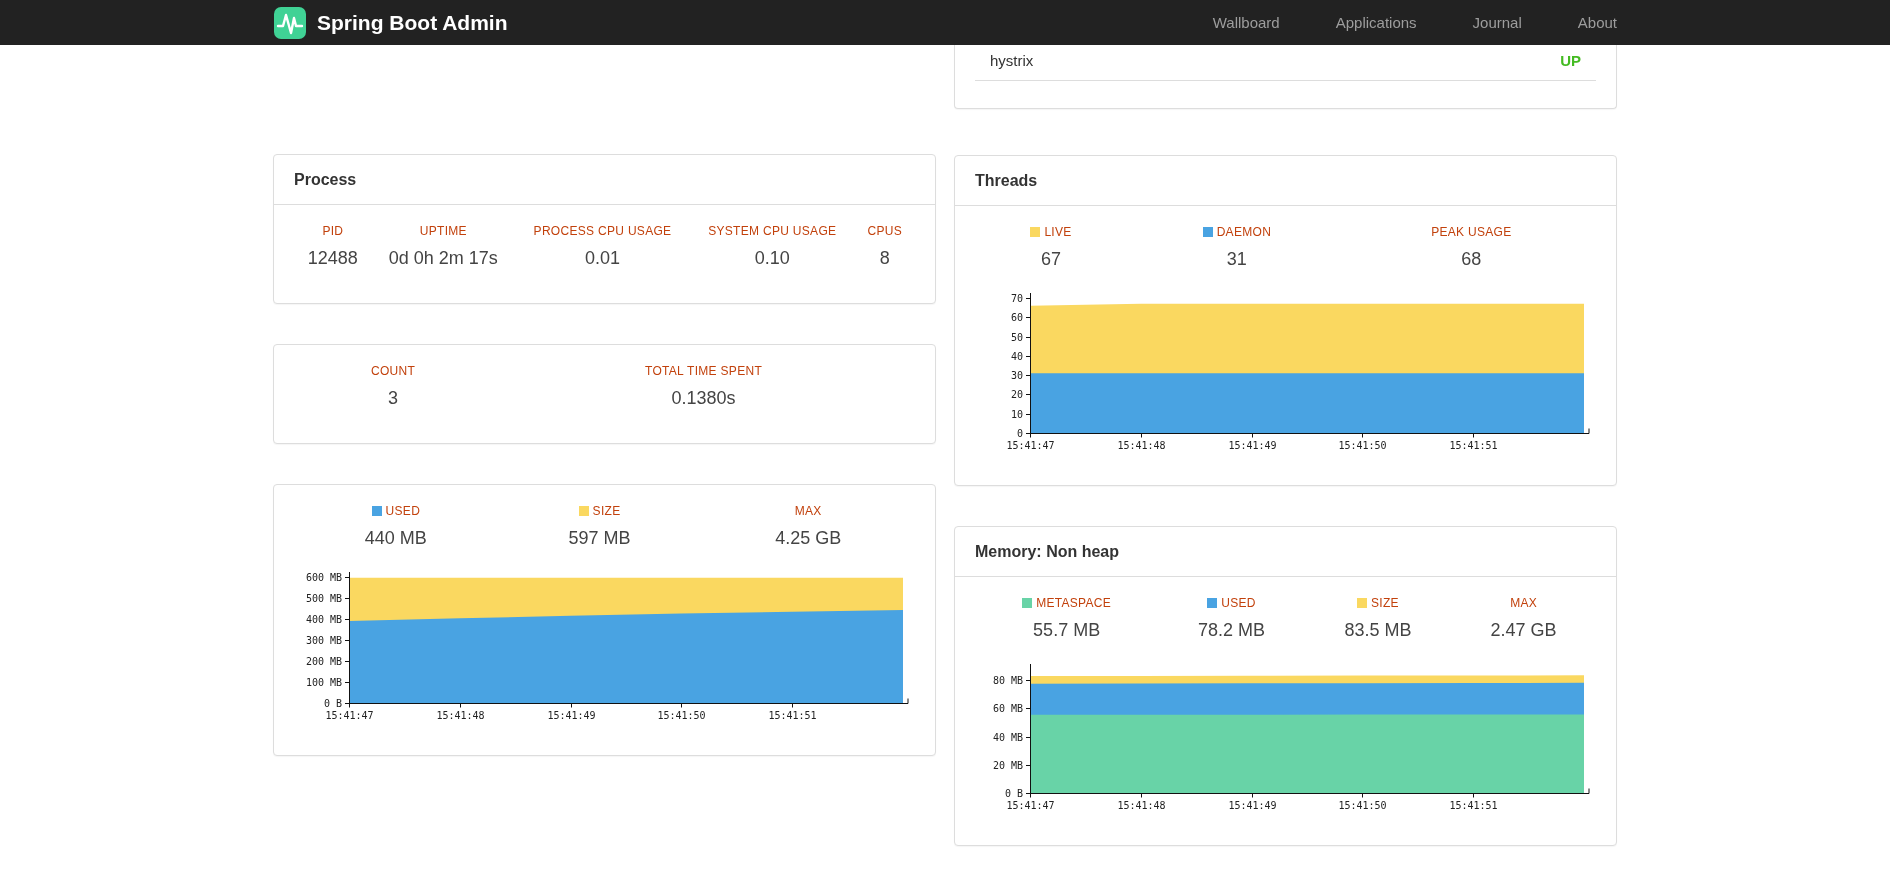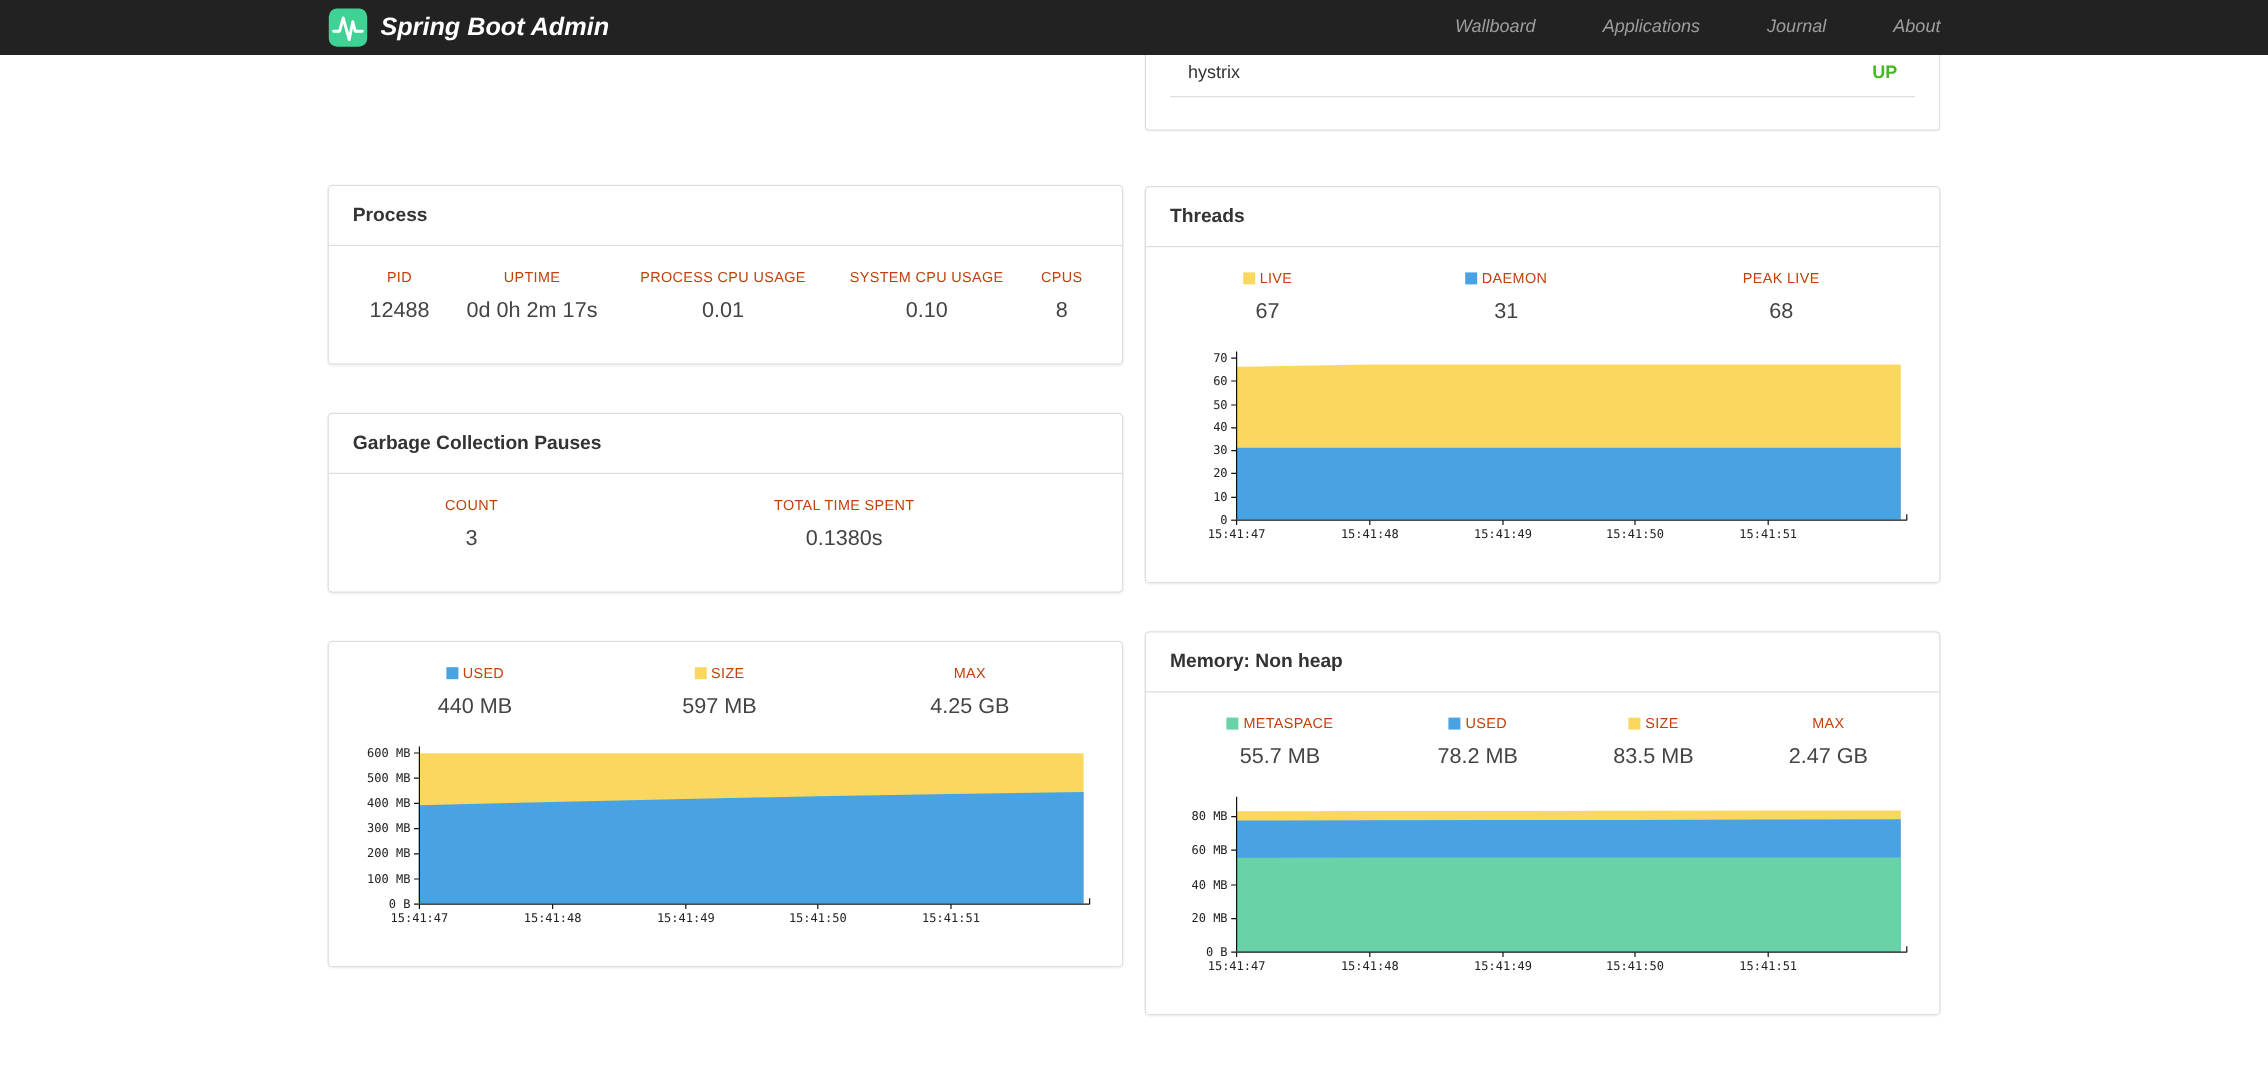--- a/index.html
+++ b/index.html
@@ -5,21 +5,21 @@
   * { box-sizing: border-box; }
   html, body { margin: 0; padding: 0; background: #fff; }
   body {
     font-family: "Liberation Sans", sans-serif;
     min-height: 892px;
     color: #444;
   }
   
   .navbar {
     position: fixed; top: 0; left: 0; right: 0; height: 45px;
-    background: #222; z-index: 100; font-style: italic;
+    background: #222; z-index: 100;
   }
   .navbar-inner {
     width: 1344px; margin: 0 auto; height: 100%;
     display: flex; align-items: center;
   }
   .brand {
     display: flex; align-items: center; gap: 10px;
     color: #fff; font-size: 21px; font-weight: bold; cursor: pointer;
   }
   .brand svg { display: block; }
@@ -132,21 +132,20 @@
           </div>
           <div class="stat">
             <div class="stat-label">CPUS</div>
             <div class="stat-value">8</div>
           </div>
         </div>
       </div>
     </div>
 
     <div class="panel">
-      <div class="panel-heading">Garbage Collection Pauses</div>
       <div class="panel-body">
         <div class="stats">
           <div class="stat">
             <div class="stat-label">COUNT</div>
             <div class="stat-value">3</div>
           </div>
           <div class="stat">
             <div class="stat-label">TOTAL TIME SPENT</div>
             <div class="stat-value">0.1380s</div>
           </div>
@@ -224,21 +223,21 @@
         <div class="stats">
           <div class="stat">
             <div class="stat-label"><span class="swatch" style="background: rgb(250, 216, 96);"></span><span>LIVE</span></div>
             <div class="stat-value">67</div>
           </div>
           <div class="stat">
             <div class="stat-label"><span class="swatch" style="background: rgb(73, 163, 226);"></span><span>DAEMON</span></div>
             <div class="stat-value">31</div>
           </div>
           <div class="stat">
-            <div class="stat-label">PEAK LIVE</div>
+            <div class="stat-label">PEAK USAGE</div>
             <div class="stat-value">68</div>
           </div>
         </div>
         <div class="chart">
             <svg width="621" height="163">
               <polygon points="55,13.714285714285717 165.8,11.785714285714281 276.6,11.785714285714281 387.4,11.785714285714281 498.20000000000005,11.785714285714281 609,11.785714285714281 609,141 55,141" fill="#fad860"></polygon>
               <polygon points="55,81.21428571428572 165.8,81.21428571428572 276.6,81.21428571428572 387.4,81.21428571428572 498.20000000000005,81.21428571428572 609,81.21428571428572 609,141 55,141" fill="#49a3e2"></polygon>
               <line x1="55.5" y1="1" x2="55.5" y2="141" stroke="#111" stroke-width="1"></line>
               <line x1="55" y1="141.5" x2="614" y2="141.5" stroke="#111" stroke-width="1"></line>
               <line x1="614" y1="141.5" x2="614" y2="136.5" stroke="#111" stroke-width="1"></line>

